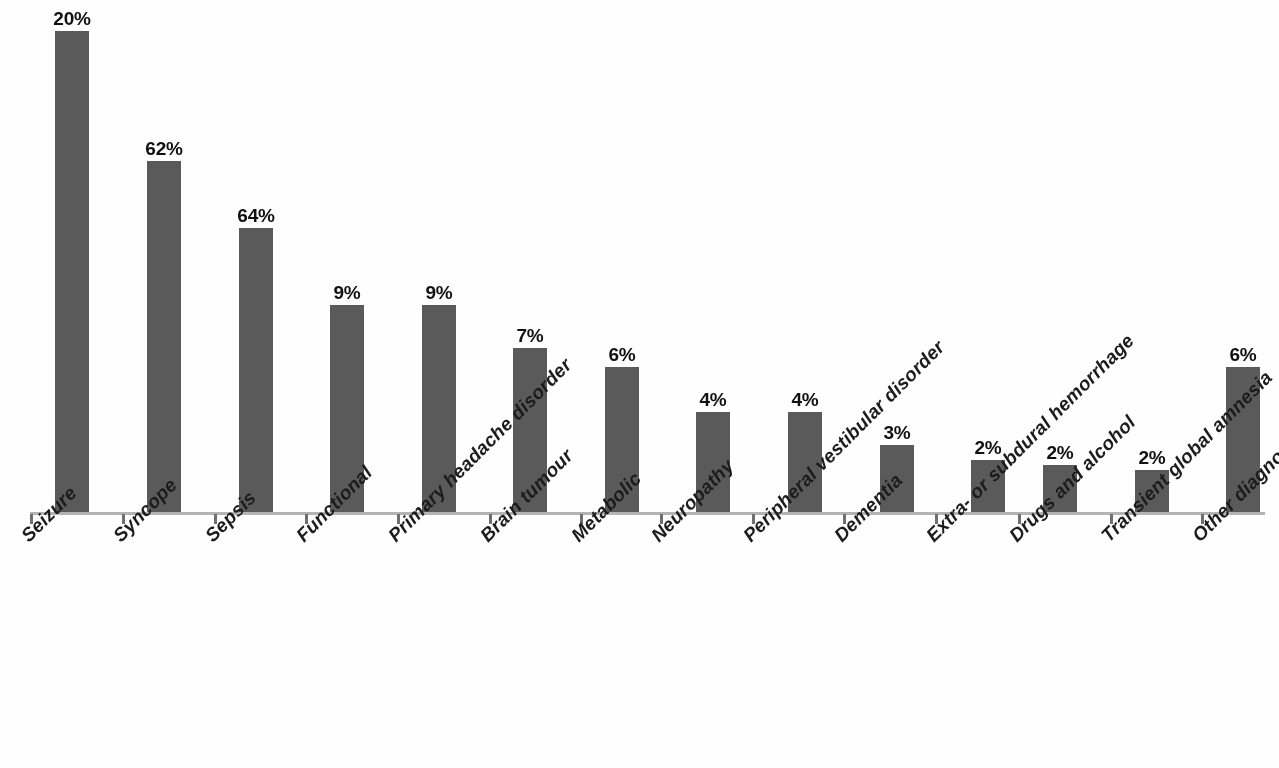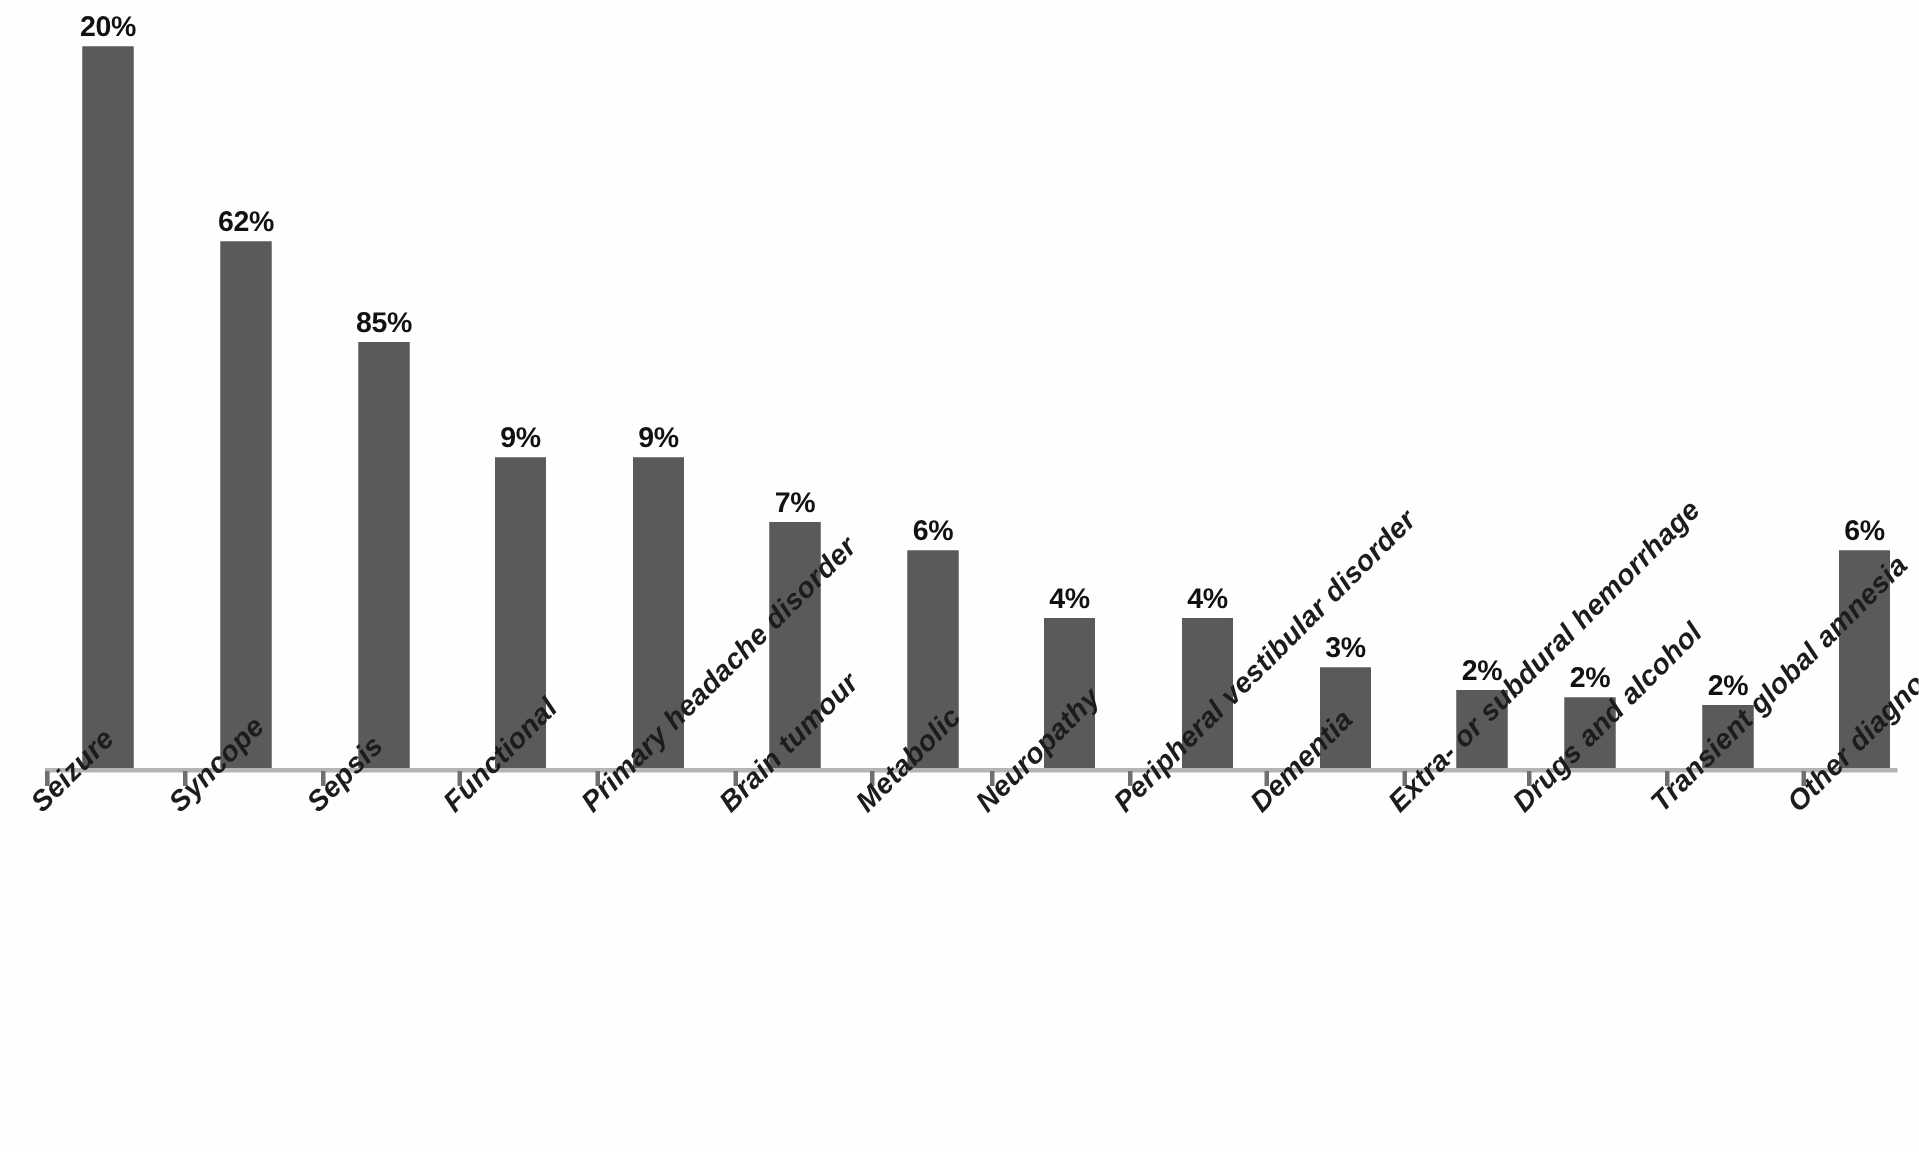--- a/index.html
+++ b/index.html
@@ -119,21 +119,21 @@
       <div class="bar-value" style="bottom:485px;">20%</div>
       <div class="bar" style="height:482px;"></div>
     </div>
 
     <div class="bar-group" style="left:147px;">
       <div class="bar-value" style="bottom:355px;">62%</div>
       <div class="bar" style="height:352px;"></div>
     </div>
 
     <div class="bar-group" style="left:239px;">
-      <div class="bar-value" style="bottom:288px;">85%</div>
+      <div class="bar-value" style="bottom:288px;">64%</div>
       <div class="bar" style="height:285px;"></div>
     </div>
 
     <div class="bar-group" style="left:330px;">
       <div class="bar-value" style="bottom:211px;">9%</div>
       <div class="bar" style="height:208px;"></div>
     </div>
 
     <div class="bar-group" style="left:422px;">
       <div class="bar-value" style="bottom:211px;">9%</div>

